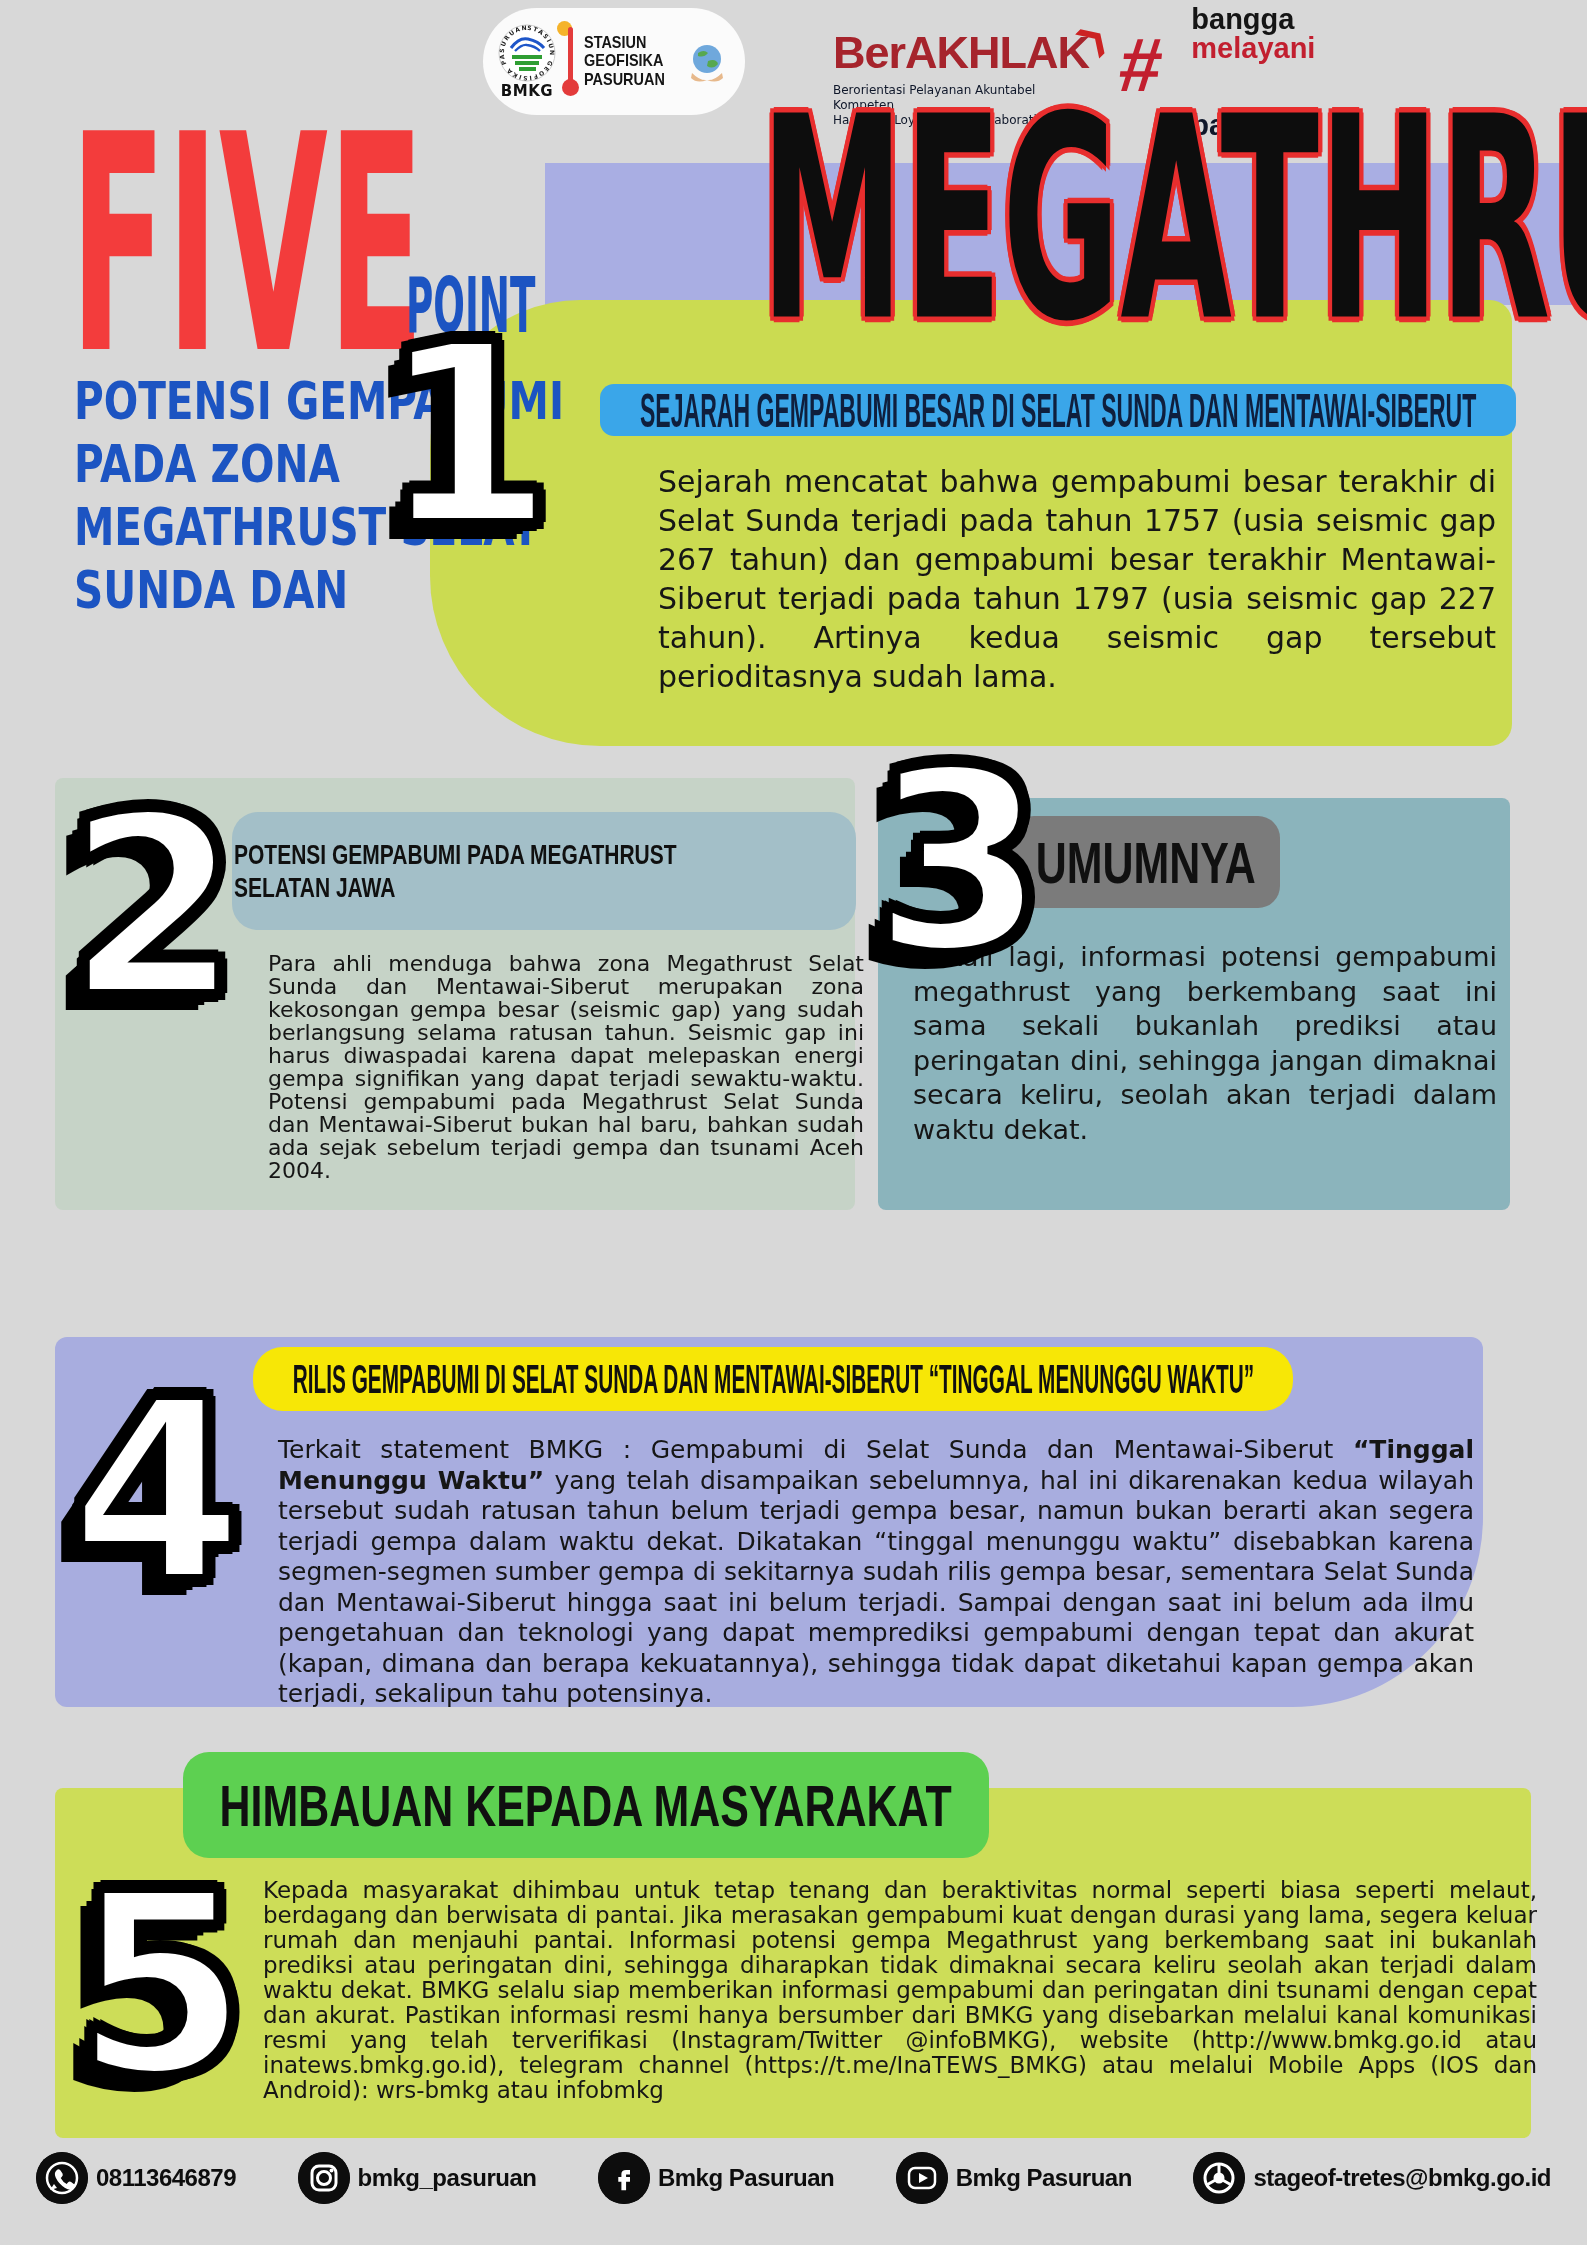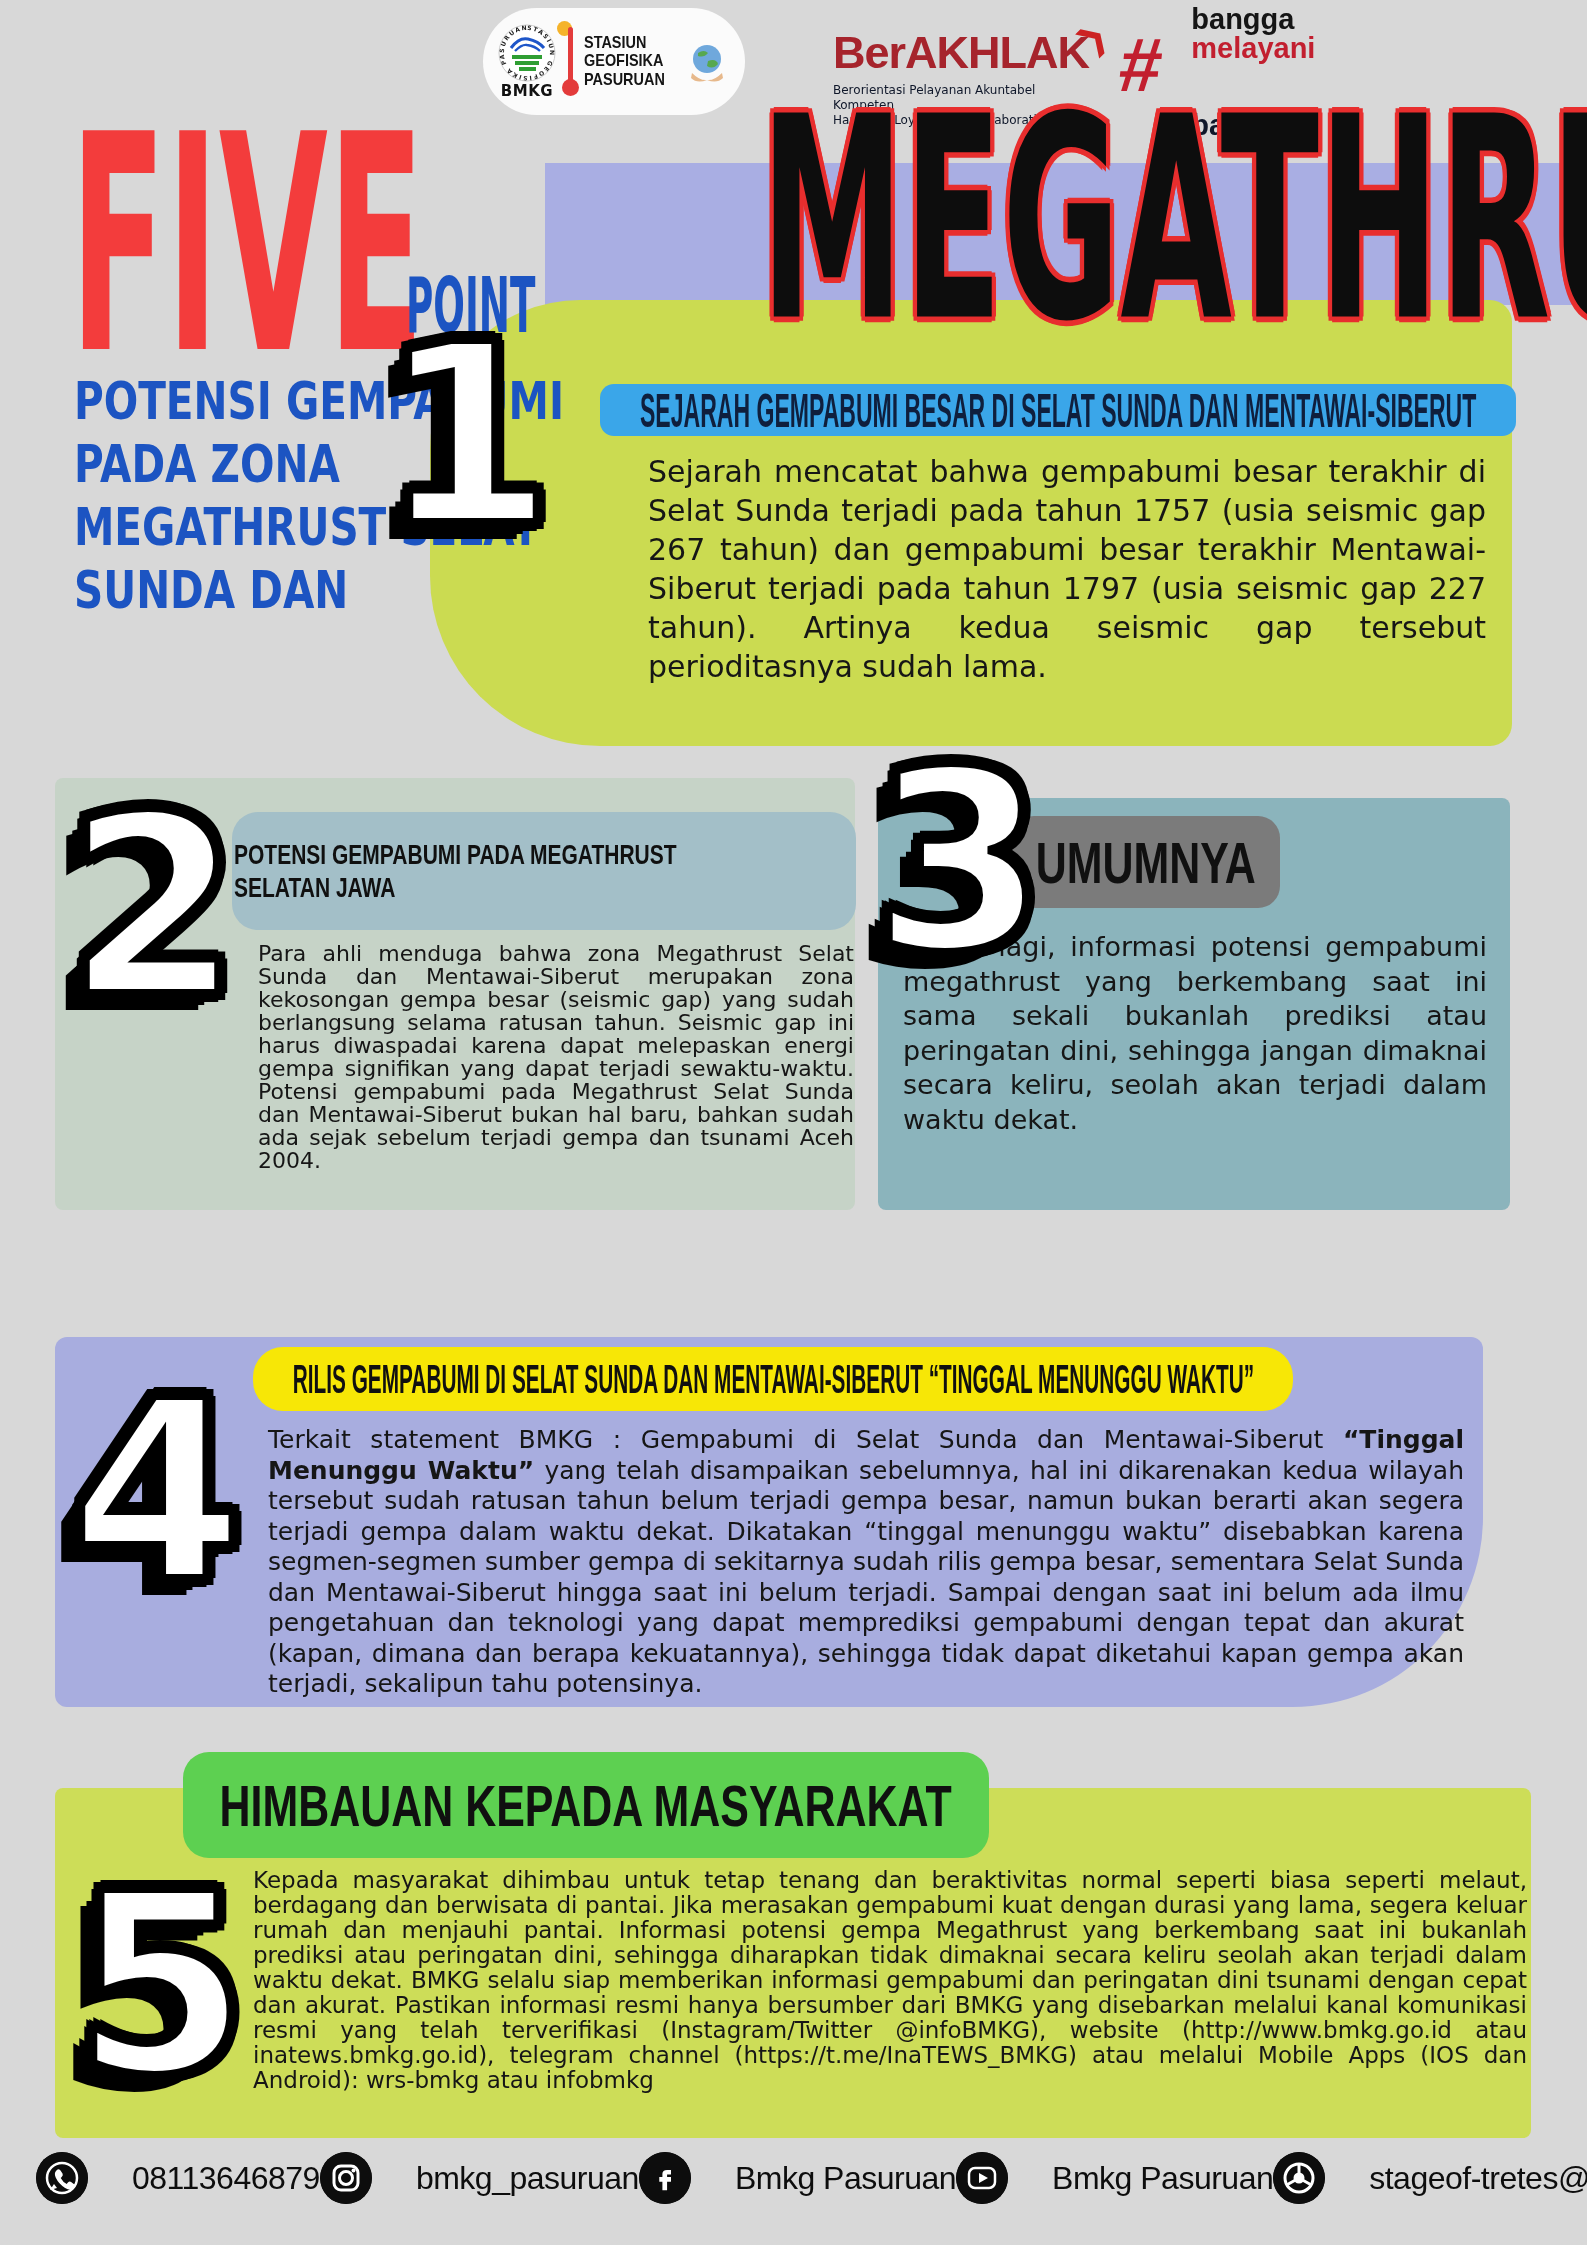--- a/index.html
+++ b/index.html
@@ -62,42 +62,42 @@
   .c2{left:232px;top:812px;width:622px;height:118px;background:#a3bfc8;border-radius:26px;
       justify-content:flex-end;padding-left:2px;font-size:28px;line-height:33px;}
   .c2 .wrap2{display:block;width:790px;transform:scaleX(.75);transform-origin:left center;}
   .c3{left:1012px;top:816px;width:268px;height:92px;background:#7b7b7b;border-radius:22px;font-size:58px;}
   .c3 .cx-c{--sx:.74;}
   .c4{left:253px;top:1347px;width:1040px;height:64px;background:#f7e706;border-radius:30px;font-size:40px;}
   .c4 .cx-c{--sx:.52;}
   .c5{left:183px;top:1752px;width:806px;height:106px;background:#5dd051;border-radius:26px;font-size:58px;}
   .c5 .cx-c{--sx:.74;}
 
-  .body{position:absolute;z-index:2;color:#161616;text-align:justify;margin:0;}
+  .body{position:absolute;z-index:2;color:#161616;text-align:justify;margin:10px;}
   .b1{left:648px;top:452px;width:838px;font-size:30px;line-height:39px;}
   .b2{left:258px;top:942px;width:596px;font-size:22px;line-height:23px;}
   .b3{left:903px;top:930px;width:584px;font-size:27px;line-height:34.5px;}
   .b4{left:268px;top:1425px;width:1196px;font-size:25px;line-height:30.5px;}
   .b5{left:253px;top:1868px;width:1274px;font-size:23px;line-height:25px;}
 
   .big-num{position:absolute;z-index:6;font-weight:bold;font-size:250px;line-height:1;color:#fff;
            -webkit-text-stroke:8px #000;
            text-shadow:-9px 0 0 #000,9px 0 0 #000,0 -9px 0 #000,0 9px 0 #000,
                        -7px -7px 0 #000,7px -7px 0 #000,-7px 7px 0 #000,7px 7px 0 #000,
                        -14px 12px 0 #000,-20px 17px 0 #000;}
   .n1{left:380px;top:311px;} .n2{left:66px;top:782px;} .n3{left:872px;top:737px;}
   .n4{left:70px;top:1367px;} .n5{left:74px;top:1860px;}
 
   
   .footer{position:absolute;left:36px;top:2152px;width:1515px;display:flex;align-items:center;
           justify-content:space-between;z-index:2;}
   .f-item{display:flex;align-items:center;gap:8px;}
   .f-icon{width:52px;height:52px;border-radius:50%;background:#0d0d0d;flex:0 0 auto;}
-  .f-label{font-family:"Liberation Sans",sans-serif;font-weight:normal;font-size:32px;color:#0d0d0d;
-           letter-spacing:-.5px;white-space:nowrap;margin-left:36px;}
+  .f-label{font-family:"Liberation Sans",sans-serif;font-weight:bold;font-size:24px;color:#0d0d0d;
+           letter-spacing:-.5px;white-space:nowrap;}
 </style>
 </head>
 <body>
 
 <div class="poster">
 
   <div class="logo-pill">
     <div class="bmkg-mark">
       <svg width="58" height="58" viewBox="0 0 58 58">
         <circle cx="29" cy="29" r="28" fill="#ffffff" stroke="#cccccc" stroke-width="1"></circle>

